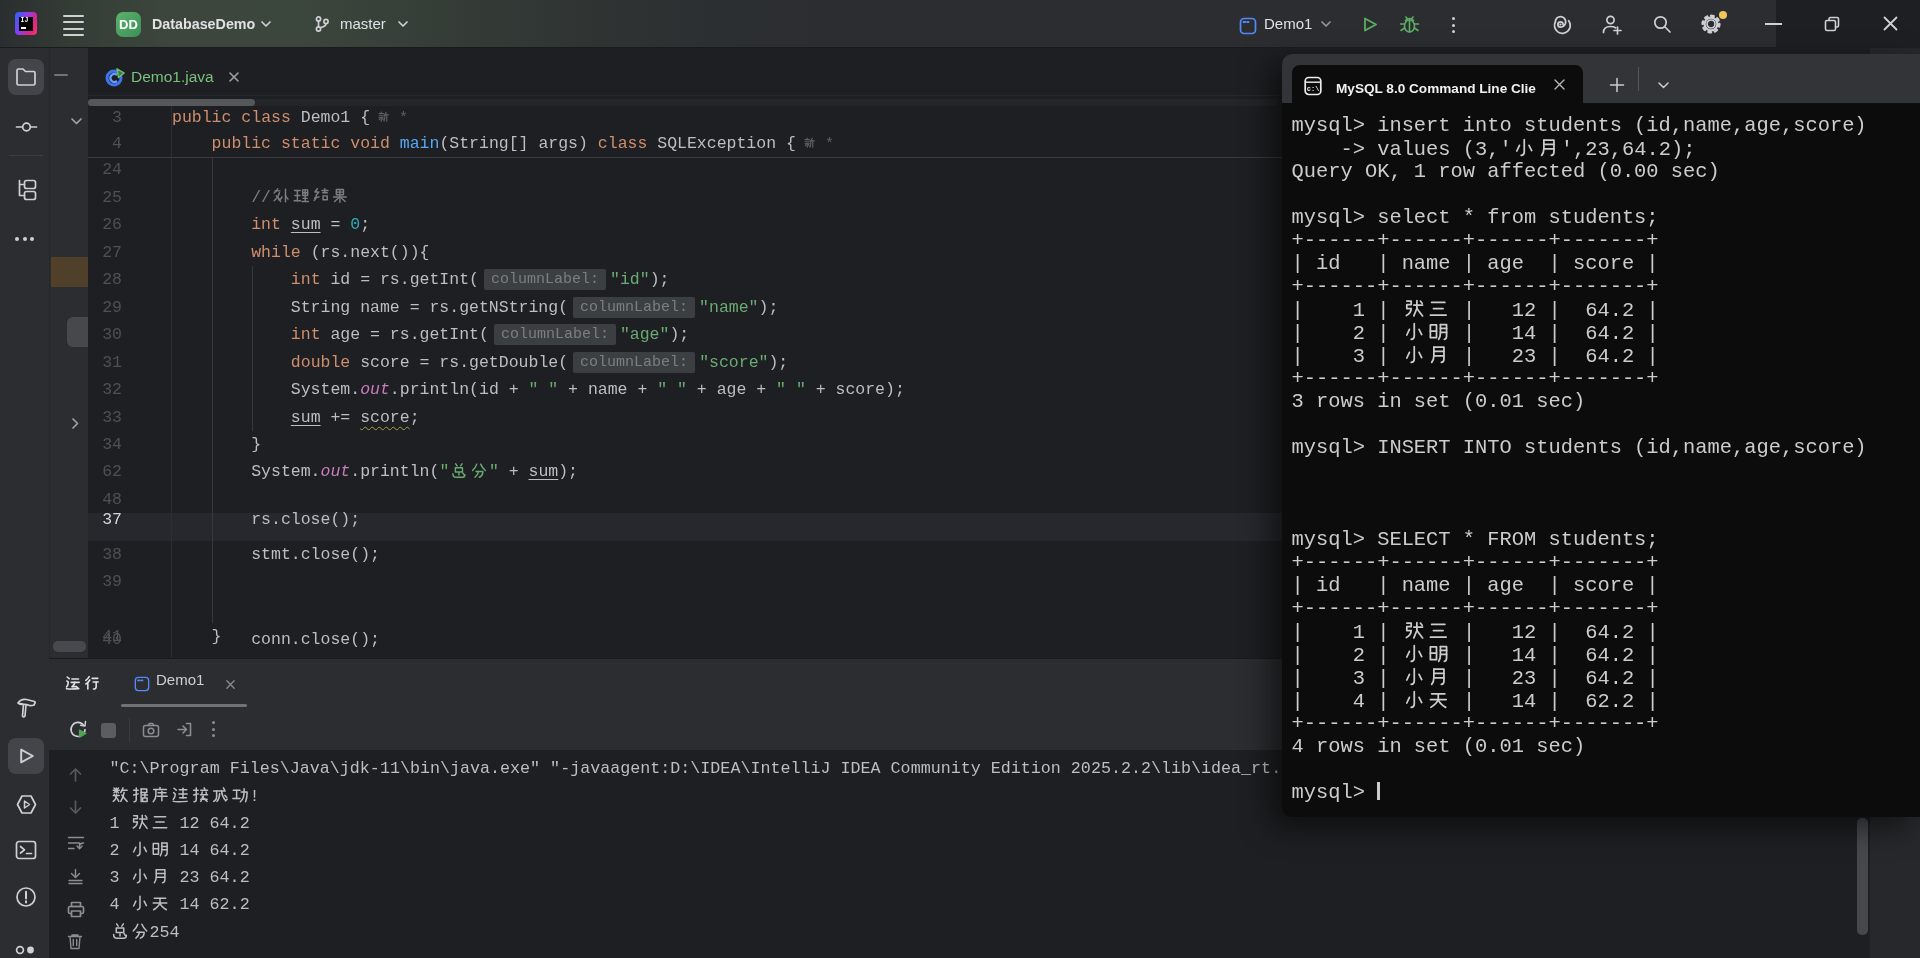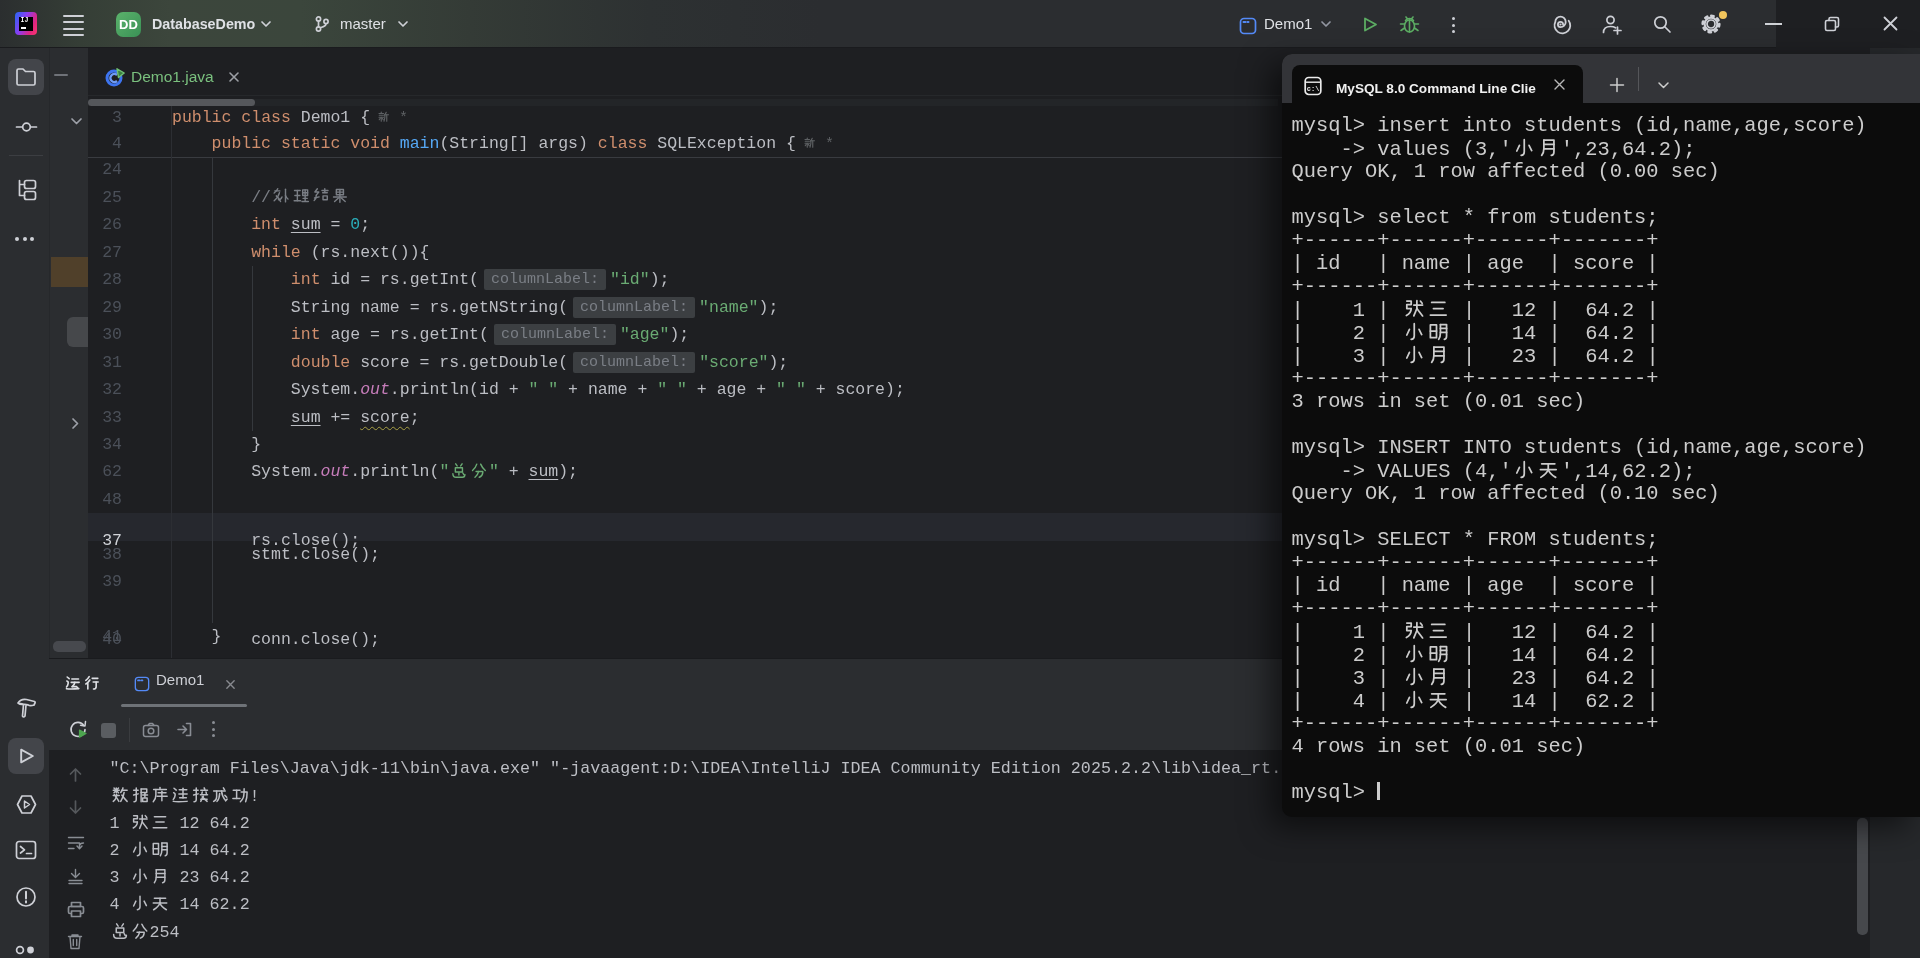--- a/index.html
+++ b/index.html
@@ -432,21 +432,21 @@
         <span class="cd">        System.<span class="fld">out</span>.println(<span class="st">"<svg class="cj ed-cj" viewBox="0 0 24 24">
               <use href="#u603b"></use>
             </svg><svg class="cj ed-cj" viewBox="0 0 24 24">
               <use href="#u5206"></use>
             </svg>"</span> + <span class="rl">sum</span>);</span>
       </div>
 <div class="row" style="top:437.92px">
         <span class="ln" style="color:#4B5059">48</span>
         <span class="cd"></span>
       </div>
-<div class="row" style="top:479px">
+<div class="row" style="top:458px">
         <span class="ln" style="color:#D0D3D8">37</span>
         <span class="cd">        rs.close();</span>
       </div>
 <div class="row" style="top:492.84px">
         <span class="ln" style="color:#4B5059">38</span>
         <span class="cd">        stmt.close();</span>
       </div>
 <div class="row" style="top:520.30px">
         <span class="ln" style="color:#4B5059">39</span>
         <span class="cd"></span>
@@ -618,26 +618,20 @@
         </svg> |   14 |  64.2 |</div>
 <div class="tline" style="top:290.0px">|    3 | <svg class="cj t-cj" viewBox="0 0 24 24">
           <use href="#u5c0f"></use>
         </svg><svg class="cj t-cj" viewBox="0 0 24 24">
           <use href="#u6708"></use>
         </svg> |   23 |  64.2 |</div>
 <div class="tline" style="top:313.0px">+------+------+------+-------+</div>
 <div class="tline" style="top:336.0px">3 rows in set (0.01 sec)</div>
 <div class="tline" style="top:359.0px"></div>
 <div class="tline" style="top:382.0px">mysql&gt; INSERT INTO students (id,name,age,score)</div>
-<div class="tline" style="top:405.0px">    -&gt; VALUES (4,'<svg class="cj t-cj" viewBox="0 0 24 24">
-          <use href="#u5c0f"></use>
-        </svg><svg class="cj t-cj" viewBox="0 0 24 24">
-          <use href="#u5929"></use>
-        </svg>',14,62.2);</div>
-<div class="tline" style="top:428.0px">Query OK, 1 row affected (0.10 sec)</div>
 <div class="tline" style="top:451.0px"></div>
 <div class="tline" style="top:474.0px">mysql&gt; SELECT * FROM students;</div>
 <div class="tline" style="top:497.0px">+------+------+------+-------+</div>
 <div class="tline" style="top:520.0px">| id   | name | age  | score |</div>
 <div class="tline" style="top:543.0px">+------+------+------+-------+</div>
 <div class="tline" style="top:566.0px">|    1 | <svg class="cj t-cj" viewBox="0 0 24 24">
           <use href="#u5f20"></use>
         </svg><svg class="cj t-cj" viewBox="0 0 24 24">
           <use href="#u4e09"></use>
         </svg> |   12 |  64.2 |</div>

